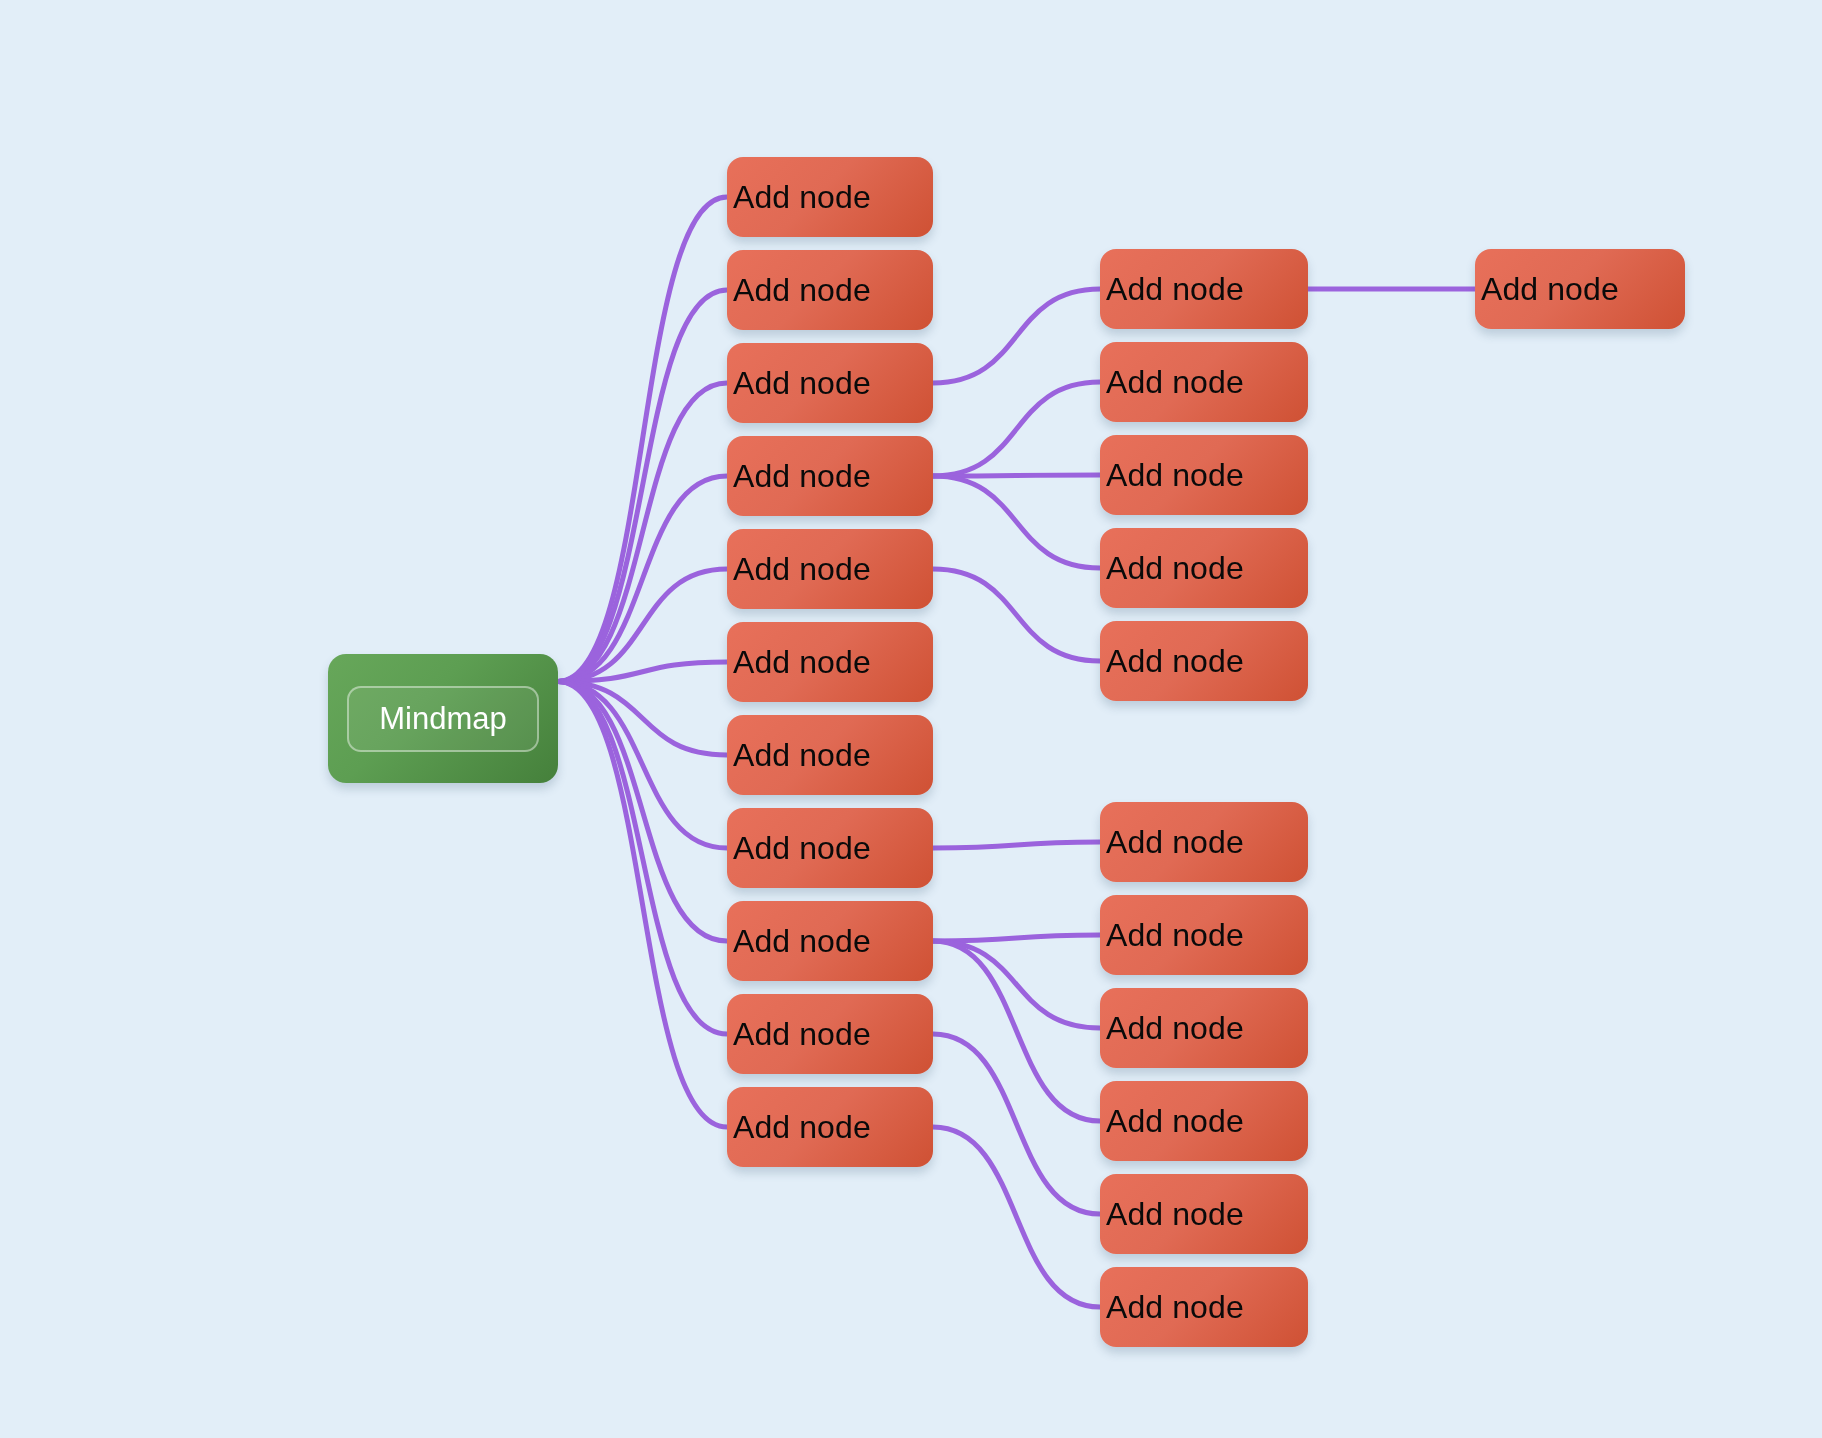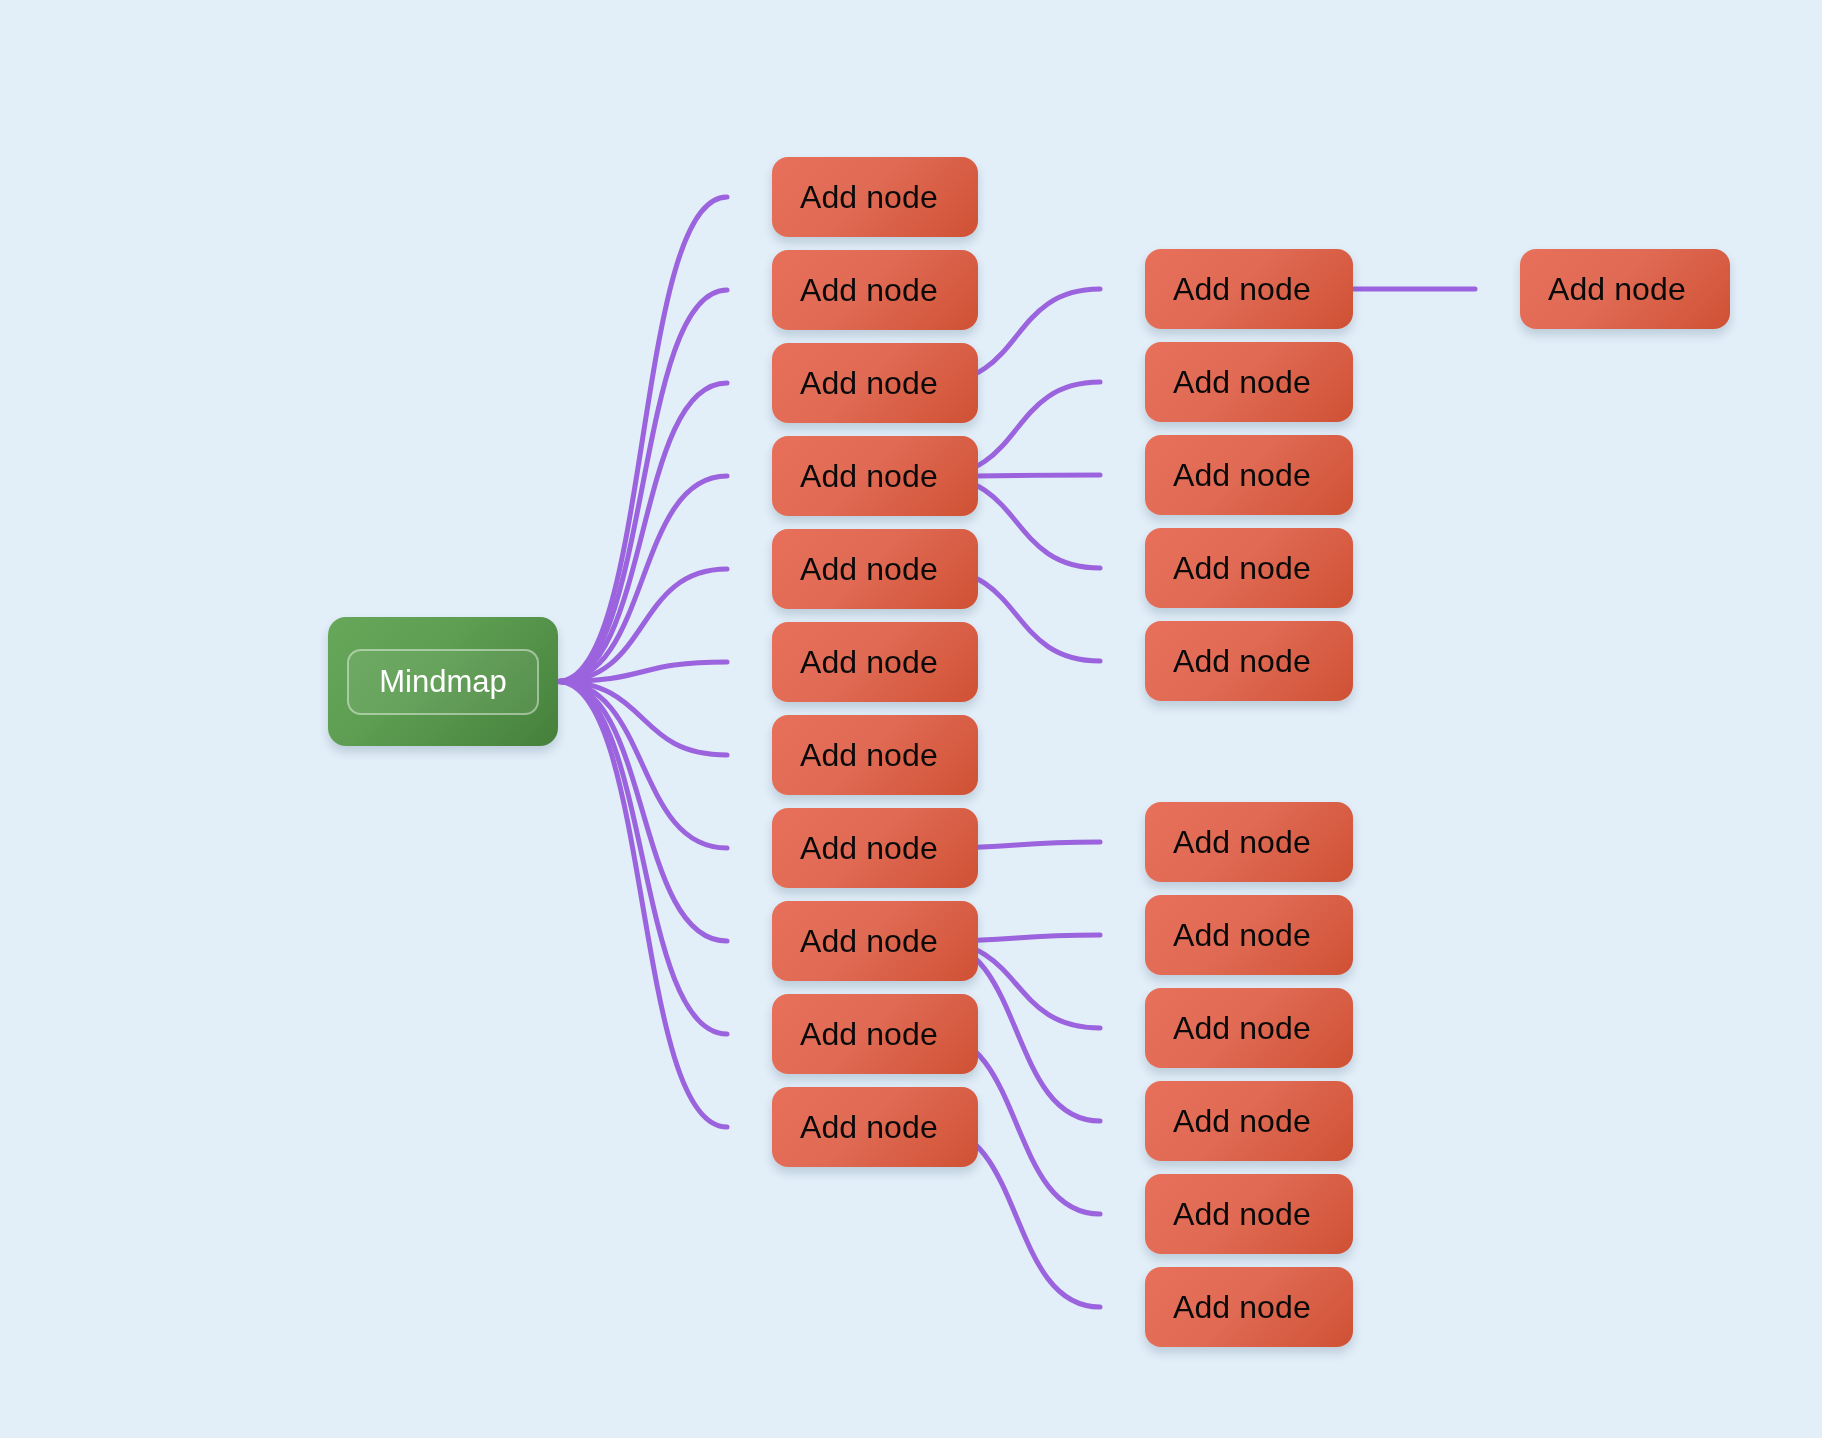--- a/index.html
+++ b/index.html
@@ -30,22 +30,21 @@
   .node {
     position: absolute;
     box-sizing: border-box;
     border-radius: 16px;
     display: flex;
     align-items: center;
     box-shadow: 0 6px 10px rgba(60, 90, 120, 0.22);
   }
   .node-child {
     background: linear-gradient(135deg, #e8705a 0%, #e06a54 45%, #cf5134 100%);
-    padding-left: 28px;
-    margin-left: 45px;
+    padding-left: 6px;
   }
   .node-child .node-label {
     font-size: 32px;
     color: #0a0a0a;
     letter-spacing: 0.1px;
     white-space: nowrap;
   }
   .node-root {
     background: linear-gradient(135deg, #67a75a 0%, #5d9e52 40%, #45803b 100%);
     justify-content: center;
@@ -86,21 +85,21 @@
       <path d="M 933 569 C 1024.85 569, 1008.15 661, 1100 661" fill="none" stroke="#9b63dd" stroke-width="5" stroke-linecap="round"></path>
       <path d="M 933 848 C 1024.85 848, 1008.15 842, 1100 842" fill="none" stroke="#9b63dd" stroke-width="5" stroke-linecap="round"></path>
       <path d="M 933 941 C 1024.85 941, 1008.15 935, 1100 935" fill="none" stroke="#9b63dd" stroke-width="5" stroke-linecap="round"></path>
       <path d="M 933 941 C 1024.85 941, 1008.15 1028, 1100 1028" fill="none" stroke="#9b63dd" stroke-width="5" stroke-linecap="round"></path>
       <path d="M 933 941 C 1024.85 941, 1008.15 1121, 1100 1121" fill="none" stroke="#9b63dd" stroke-width="5" stroke-linecap="round"></path>
       <path d="M 933 1034 C 1024.85 1034, 1008.15 1214, 1100 1214" fill="none" stroke="#9b63dd" stroke-width="5" stroke-linecap="round"></path>
       <path d="M 933 1127 C 1024.85 1127, 1008.15 1307, 1100 1307" fill="none" stroke="#9b63dd" stroke-width="5" stroke-linecap="round"></path>
       <path d="M 1308 289 C 1399.85 289, 1383.15 289, 1475 289" fill="none" stroke="#9b63dd" stroke-width="5" stroke-linecap="round"></path>
     </svg>
   <div id="node-layer">
-      <div class="node node-root" style="left: 328px; top: 617px; width: 230px; height: 129px;">
+      <div class="node node-root" style="left: 328px; top: 654px; width: 230px; height: 129px;">
         <div class="root-inner"><span class="node-label">Mindmap</span></div>
       </div>
       <div class="node node-child" style="left: 727px; top: 157px; width: 206px; height: 80px;">
         <span class="node-label">Add node</span>
       </div>
       <div class="node node-child" style="left: 727px; top: 250px; width: 206px; height: 80px;">
         <span class="node-label">Add node</span>
       </div>
       <div class="node node-child" style="left: 727px; top: 343px; width: 206px; height: 80px;">
         <span class="node-label">Add node</span>

